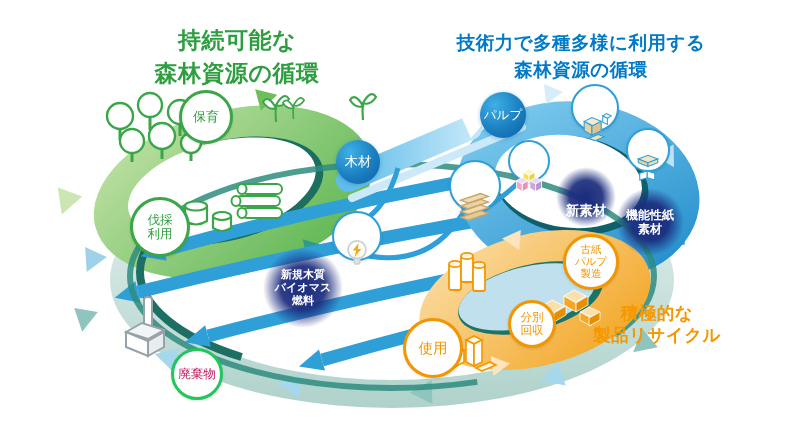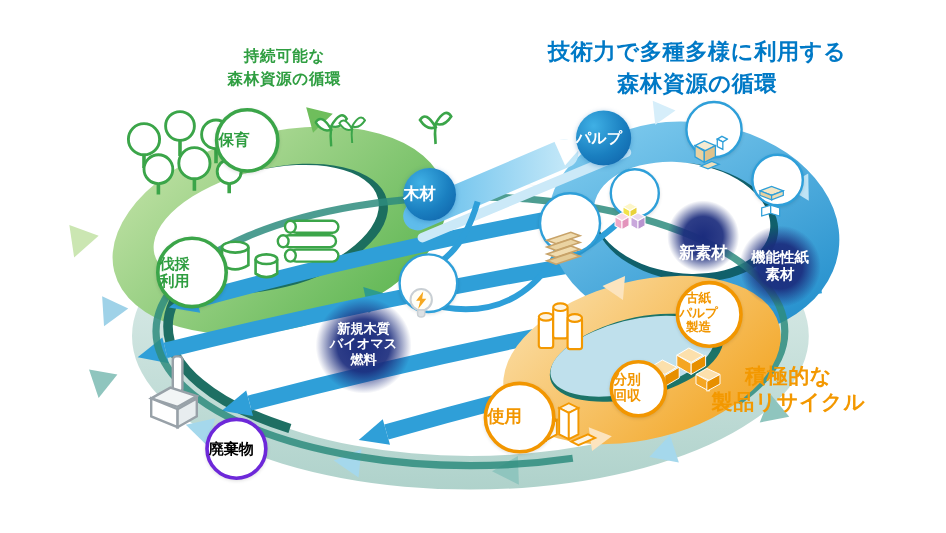--- a/index.html
+++ b/index.html
@@ -2,34 +2,34 @@
 <html><head>
 <meta charset="utf-8">
 <style>
   html,body{margin:0;padding:0;background:#fff;}
   #stage{position:relative;width:788px;height:444px;background:#fff;overflow:hidden;
          font-family:"Liberation Sans","DejaVu Sans",sans-serif;}
   #stage svg.bg{position:absolute;left:0;top:0;}
   .icon{position:absolute;pointer-events:none;}
   .icon svg{display:block;width:100%;height:100%;}
   .node{position:absolute;transform:translate(-50%,-50%);border-radius:50%;
-        display:flex;align-items:center;justify-content:flex-start;text-align:center;
-        white-space:pre-line;font-weight:700;line-height:1.15;
+        display:flex;align-items:center;justify-content:center;text-align:center;
+        white-space:pre-line;font-weight:400;line-height:1.15;
         box-shadow:0 1px 3px rgba(0,0,0,.12);}
   .green-node{background:#fff;border:3px solid #3BA549;color:#2F9E41;}
   .orange-node{background:#fff;border:3px solid #F29600;color:#F29600;}
-  .gray-node{background:#fff;border:3px solid #6d28d9;color:#000000;}
+  .gray-node{background:#fff;border:3px solid #22c55e;color:#be185d;}
   .icon-node{background:#fff;border:2.5px solid #2E9FD9;}
   .blue-fill-node{background:radial-gradient(circle at 32% 28%,#3FB0E5 0%,#1A7FC0 55%,#0D5EA6 100%);
         color:#fff;border:none;box-shadow:0 1px 4px rgba(13,94,166,.35);}
   .glow-label{position:absolute;transform:translate(-50%,-50%);color:#fff;font-weight:700;
         text-align:center;white-space:pre-line;line-height:1.2;}
   .ttl{position:absolute;transform:translate(-50%,-50%);white-space:pre-line;text-align:center;
         font-weight:700;letter-spacing:.5px;line-height:1.45;}
-  .t-forest{left:237px;top:57px;font-size:13px;color:#2F9E41;width:300px;}
+  .t-forest{left:237px;top:57px;font-size:23px;color:#2F9E41;width:300px;}
   .t-wood{left:581px;top:57px;font-size:18.5px;color:#0079C6;width:330px;}
   .t-recycle{left:657px;top:325px;font-size:17.5px;color:#F39800;line-height:1.25;width:180px;}
   
   .n-hoiku{left:206px;top:117px;width:48px;height:48px;font-size:13px;}
   .n-shokusai{left:330px;top:117px;width:48px;height:48px;font-size:13px;}
   .n-bassai{left:160px;top:227px;width:54px;height:54px;font-size:12.5px;}
   .n-mokuzai{left:358px;top:162px;width:44px;height:44px;font-size:13.5px;}
   .n-pulp{left:503px;top:115px;width:46px;height:46px;font-size:12.5px;}
   .n-lumber{left:475px;top:186px;width:48px;height:48px;}
   .n-cubes{left:529px;top:161px;width:38px;height:38px;}

